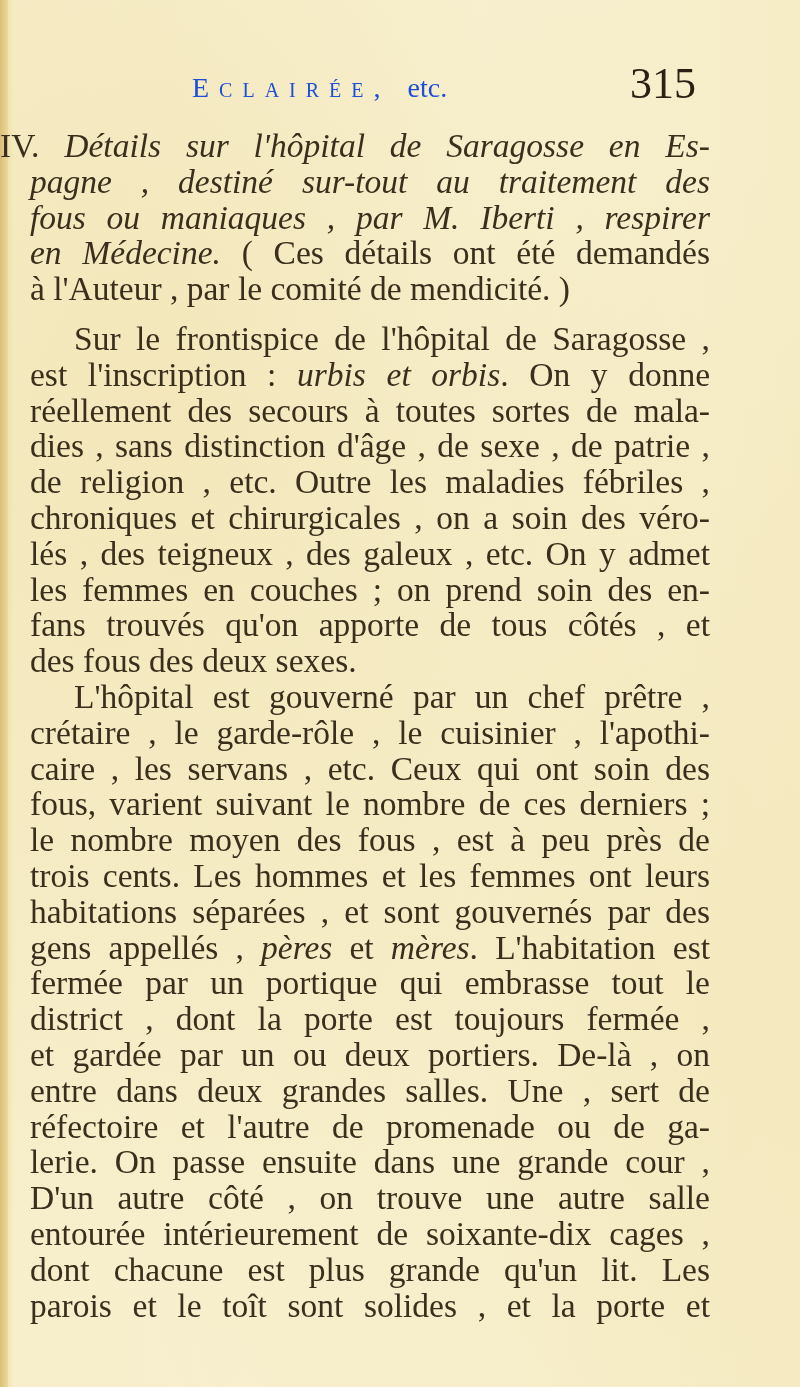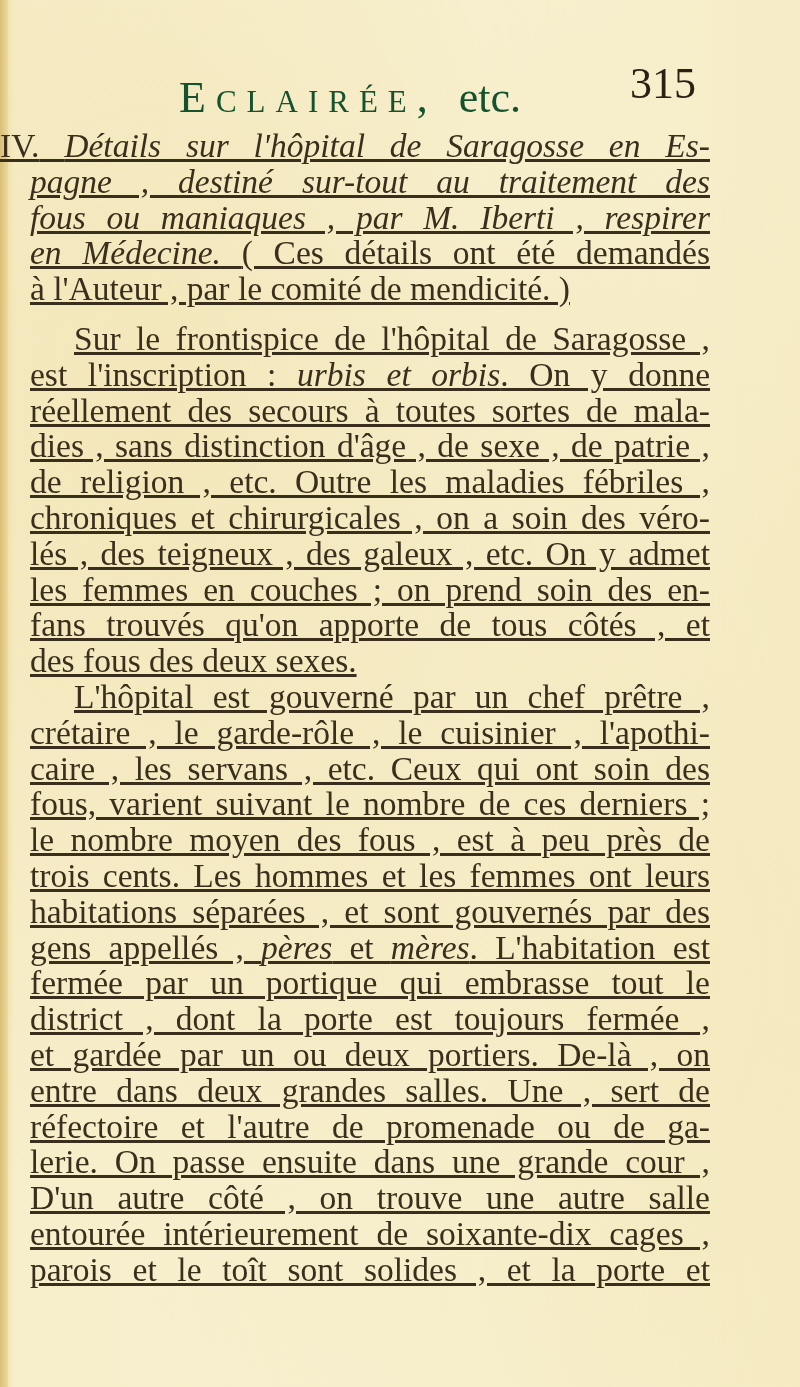--- a/index.html
+++ b/index.html
@@ -27,26 +27,26 @@
     }
     .running-head {
       position: absolute;
       top: 52px;
       left: 0;
       width: 800px;
       height: 60px;
     }
     .running-title {
       position: absolute;
-      left: 179px;
+      left: 192px;
       top: 20px;
-      font-size: 44px;
+      font-size: 28px;
       letter-spacing: 10px;
       font-variant: small-caps;
-      color: #14532d;
+      color: #1d4ed8;
     }
     .running-title .etc {
       letter-spacing: 0;
       font-variant: normal;
     }
     .page-number {
       position: absolute;
       left: 630px;
       top: 6px;
       font-size: 44px;
@@ -59,21 +59,20 @@
       width: 680px;
       font-size: 33.5px;
       line-height: 35.8px;
       color: #3a2f1c;
     }
     .line {
       white-space: nowrap;
       height: 35.8px;
       text-align: justify;
       text-align-last: justify;
-      text-decoration: underline;
     }
     .line.last {
       text-align-last: left;
     }
     .it { font-style: italic; }
     .indent { padding-left: 44px; }
     .para-gap { height: 14px; }
     .heading-line .num { margin-left: -30px; }
   </style>
 </head>
@@ -128,15 +127,16 @@
       <div class="line"><span>habitations séparées , et sont gouvernés par des</span></div>
       <div class="line"><span>gens appellés , </span><span class="it">pères</span><span> et </span><span class="it">mères</span><span>. L'habitation est</span></div>
       <div class="line"><span>fermée par un portique qui embrasse tout le</span></div>
       <div class="line"><span>district , dont la porte est toujours fermée ,</span></div>
       <div class="line"><span>et gardée par un ou deux portiers. De-là , on</span></div>
       <div class="line"><span>entre dans deux grandes salles. Une , sert de</span></div>
       <div class="line"><span>réfectoire et l'autre de promenade ou de ga-</span></div>
       <div class="line"><span>lerie. On passe ensuite dans une grande cour ,</span></div>
       <div class="line"><span>D'un autre côté , on trouve une autre salle</span></div>
       <div class="line"><span>entourée intérieurement de soixante-dix cages ,</span></div>
+      <div class="line"><span>dont chacune est plus grande qu'un lit. Les</span></div>
       <div class="line"><span>parois et le toît sont solides , et la porte et</span></div>
     </div>
 </div>
 
 </body></html>

